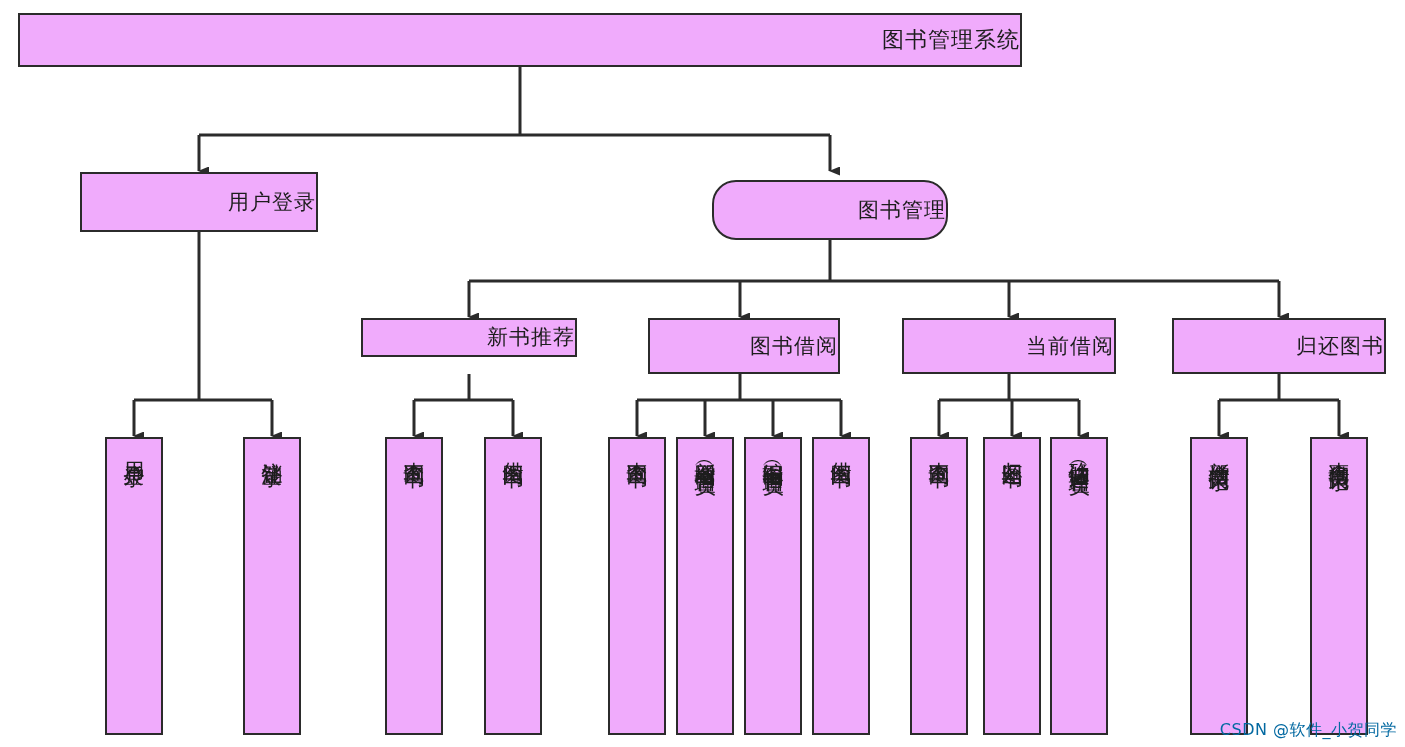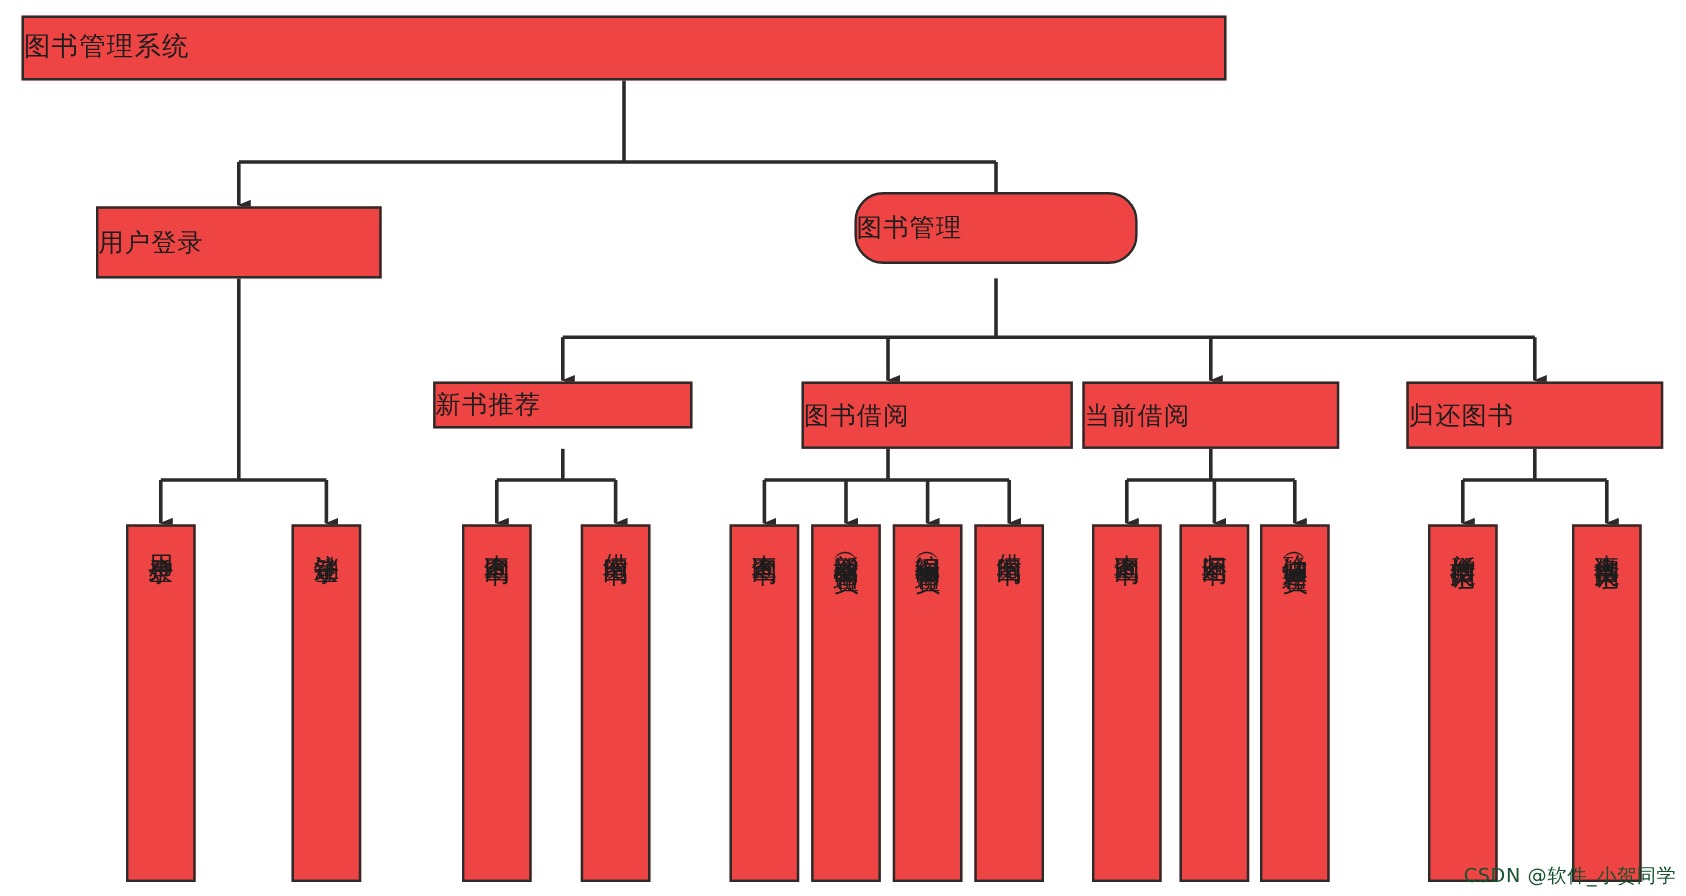--- a/index.html
+++ b/index.html
@@ -22,24 +22,24 @@
     position: absolute;
     left: 0;
     top: 0;
     width: 1405px;
     height: 747px;
   }
   .node {
     position: absolute;
     box-sizing: border-box;
     border: 2px solid #2b2b2b;
-    background: #ef4444;
+    background: #f0abfc;
     display: flex;
     align-items: center;
-    justify-content: flex-start;
+    justify-content: flex-end;
     color: #1d1d1d;
   }
   .node .label {
     display: block;
     text-align: center;
     line-height: 1.25;
   }
   .node.horizontal .label {
     writing-mode: horizontal-tb;
     font-size: 21px;
@@ -58,21 +58,21 @@
     margin: 0 auto;
   }
   .node.root .label {
     font-size: 22px;
   }
   #watermark {
     position: absolute;
     right: 8px;
     bottom: 6px;
     font-size: 16px;
-    color: #14532d;
+    color: #0369a1;
     letter-spacing: 0.5px;
     white-space: nowrap;
     pointer-events: none;
   }
 </style>
 </head>
 <body>
 
 <div id="diagram-root">
 
@@ -119,27 +119,27 @@
       </g>
   </svg>
 
   <div id="nodes-layer">
       <div class="node horizontal root" style="left: 18px; top: 13px; width: 1004px; height: 54px;">
         <span class="label">图书管理系统</span>
       </div>
       <div class="node horizontal" style="left: 80px; top: 172px; width: 238px; height: 60px;">
         <span class="label">用户登录</span>
       </div>
-      <div class="node horizontal" style="left: 712px; top: 160px; width: 236px; height: 60px; border-radius: 24px;">
+      <div class="node horizontal" style="left: 712px; top: 180px; width: 236px; height: 60px; border-radius: 24px;">
         <span class="label">图书管理</span>
       </div>
       <div class="node horizontal" style="left: 361px; top: 318px; width: 216px; height: 39px;">
         <span class="label">新书推荐</span>
       </div>
-      <div class="node horizontal" style="left: 668px; top: 318px; width: 226px; height: 56px;">
+      <div class="node horizontal" style="left: 648px; top: 318px; width: 192px; height: 56px;">
         <span class="label">图书借阅</span>
       </div>
       <div class="node horizontal" style="left: 902px; top: 318px; width: 214px; height: 56px;">
         <span class="label">当前借阅</span>
       </div>
       <div class="node horizontal" style="left: 1172px; top: 318px; width: 214px; height: 56px;">
         <span class="label">归还图书</span>
       </div>
       <div class="node vertical" style="left: 105px; top: 437px; width: 58px; height: 298px;">
         <span class="label">用户登录</span>

